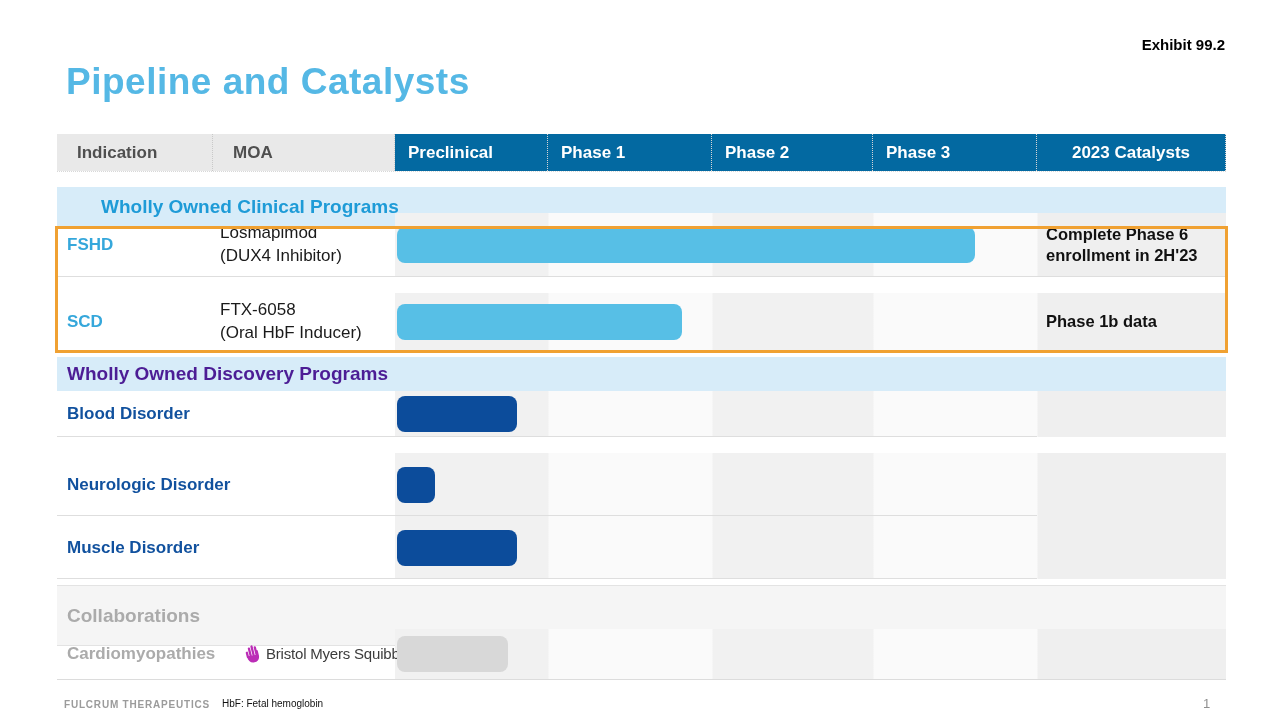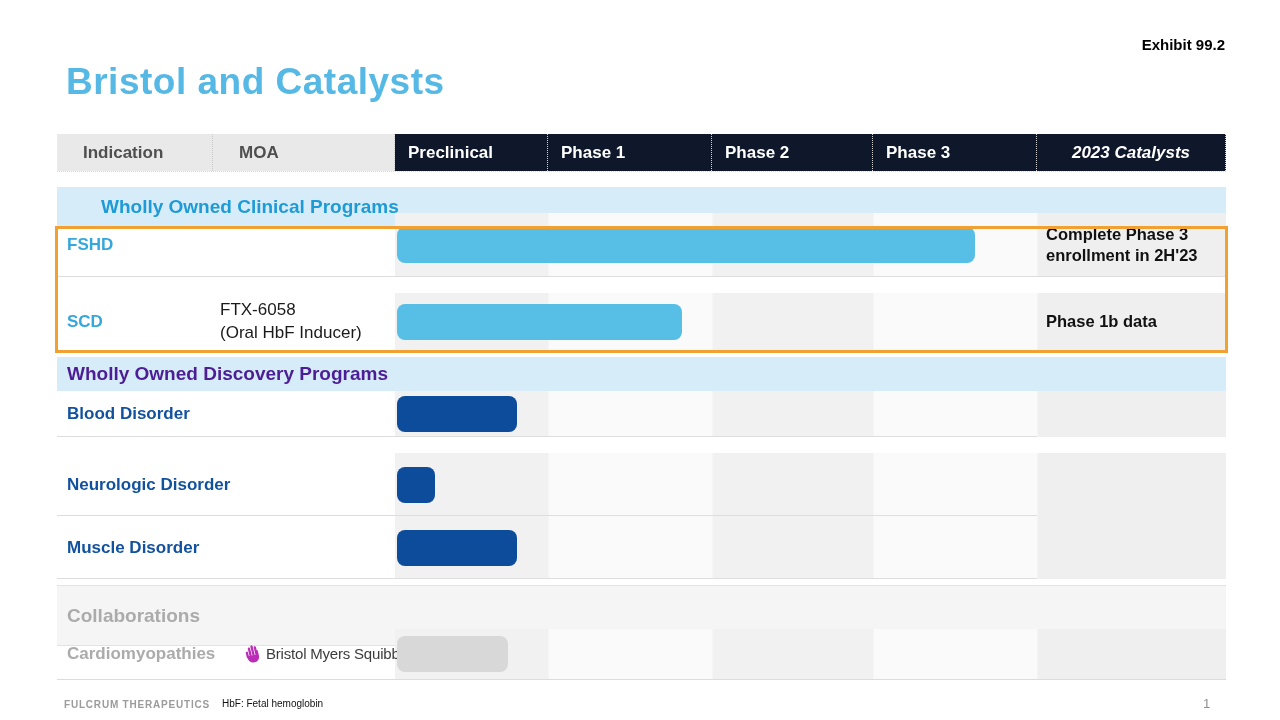--- a/index.html
+++ b/index.html
@@ -9,23 +9,23 @@
 
   .exhibit{top:19px;right:55px;font-size:15px;font-weight:bold;color:#000;}
   .title{top:44px;left:66px;font-size:37px;font-weight:bold;color:#55B8E5;letter-spacing:.5px;}
   .pagenum{top:679px;left:1203px;font-size:13px;color:#8f8f8f;}
   .footer-co{top:682px;left:64px;font-size:10px;font-weight:bold;color:#9b9b9b;letter-spacing:.8px;}
   .footnote{top:681px;left:222px;font-size:10px;color:#111;}
 
   .table{left:57px;top:117px;width:1169px;height:546px;}
   .hcell{top:0;height:37px;box-sizing:border-box;display:flex;align-items:center;
          font-size:17px;font-weight:bold;}
-  .hlight{background:#E9E9E9;color:#4f4f4f;padding-left:26px;border-right:1px dotted #c9c9c9;}
-  .hdark{background:#0f172a;color:#ffffff;padding-left:13px;border-right:1px dotted #d6d6d6;}
-  .hcenter{justify-content:center;padding-left:0;font-style:italic;}
+  .hlight{background:#E9E9E9;color:#4f4f4f;padding-left:20px;border-right:1px dotted #c9c9c9;}
+  .hdark{background:#0369a1;color:#ffffff;padding-left:13px;border-right:1px dotted #d6d6d6;}
+  .hcenter{justify-content:center;padding-left:0;}
   .hdr-underline{left:0;top:37px;width:1169px;height:0;border-top:1px dotted #d8d8d8;}
 
   .band{left:0;width:1169px;box-sizing:border-box;display:flex;align-items:center;
         font-size:19px;font-weight:bold;padding-left:10px;}
   .band-blue{background:#D7ECF9;}
   .band-clin{color:#1E9BD7;padding-left:44px;}
   .band-disc{color:#4c1d95;}
   .band-collab{background:#F5F5F5;color:#ABABAB;border-top:1px solid #e3e3e3;border-bottom:1px solid #e3e3e3;}
 
   .row{left:0;width:1169px;}
@@ -57,41 +57,45 @@
   .bms{display:flex;align-items:center;gap:5px;}
   .bms-text{font-size:15px;color:#3c3c3c;letter-spacing:-0.2px;}
   .bms-tm{font-size:8px;color:#3c3c3c;vertical-align:top;position:relative;top:-5px;margin-left:1px;}
 </style>
 </head>
 <body>
 
 <div class="slide">
 
   <div class="abs exhibit">Exhibit 99.2</div>
-  <div class="abs title">Bristol and Catalysts</div>
+  <div class="abs title">Pipeline and Catalysts</div>
 
   <div class="abs table">
 
     <div class="abs hcell hlight" style="left:0;width:156px">Indication</div>
     <div class="abs hcell hlight" style="left:156px;width:182px">MOA</div>
     <div class="abs hcell hdark" style="left:338px;width:153px">Preclinical</div>
     <div class="abs hcell hdark" style="left:491px;width:164px">Phase 1</div>
     <div class="abs hcell hdark" style="left:655px;width:161px">Phase 2</div>
     <div class="abs hcell hdark" style="left:816px;width:164px">Phase 3</div>
     <div class="abs hcell hdark hcenter" style="left:980px;width:189px">2023 Catalysts</div>
     <div class="abs hdr-underline"></div>
 
     <div class="abs band band-blue band-clin" style="top:53px;height:39px">Wholly Owned Clinical Programs</div>
 
     <div class="abs row" style="top:79px;height:64px">
       <div class="phase-strip"></div>
       <div class="ind ind-clin">FSHD</div>
+      <div class="moa">
+        <div>Losmapimod</div>
+        <div>(DUX4 Inhibitor)</div>
+      </div>
       <div class="bar" style="width: 578px; background: rgb(87, 191, 230);"></div>
       <div class="catalyst">
-        <div>Complete Phase 3</div>
+        <div>Complete Phase 6</div>
         <div>enrollment in 2H'23</div>
       </div>
       <div class="rowsep sep-full"></div>
     </div>
 
     <div class="abs row" style="top:159px;height:57px">
       <div class="phase-strip"></div>
       <div class="ind ind-clin">SCD</div>
       <div class="moa">
         <div>FTX-6058</div>

